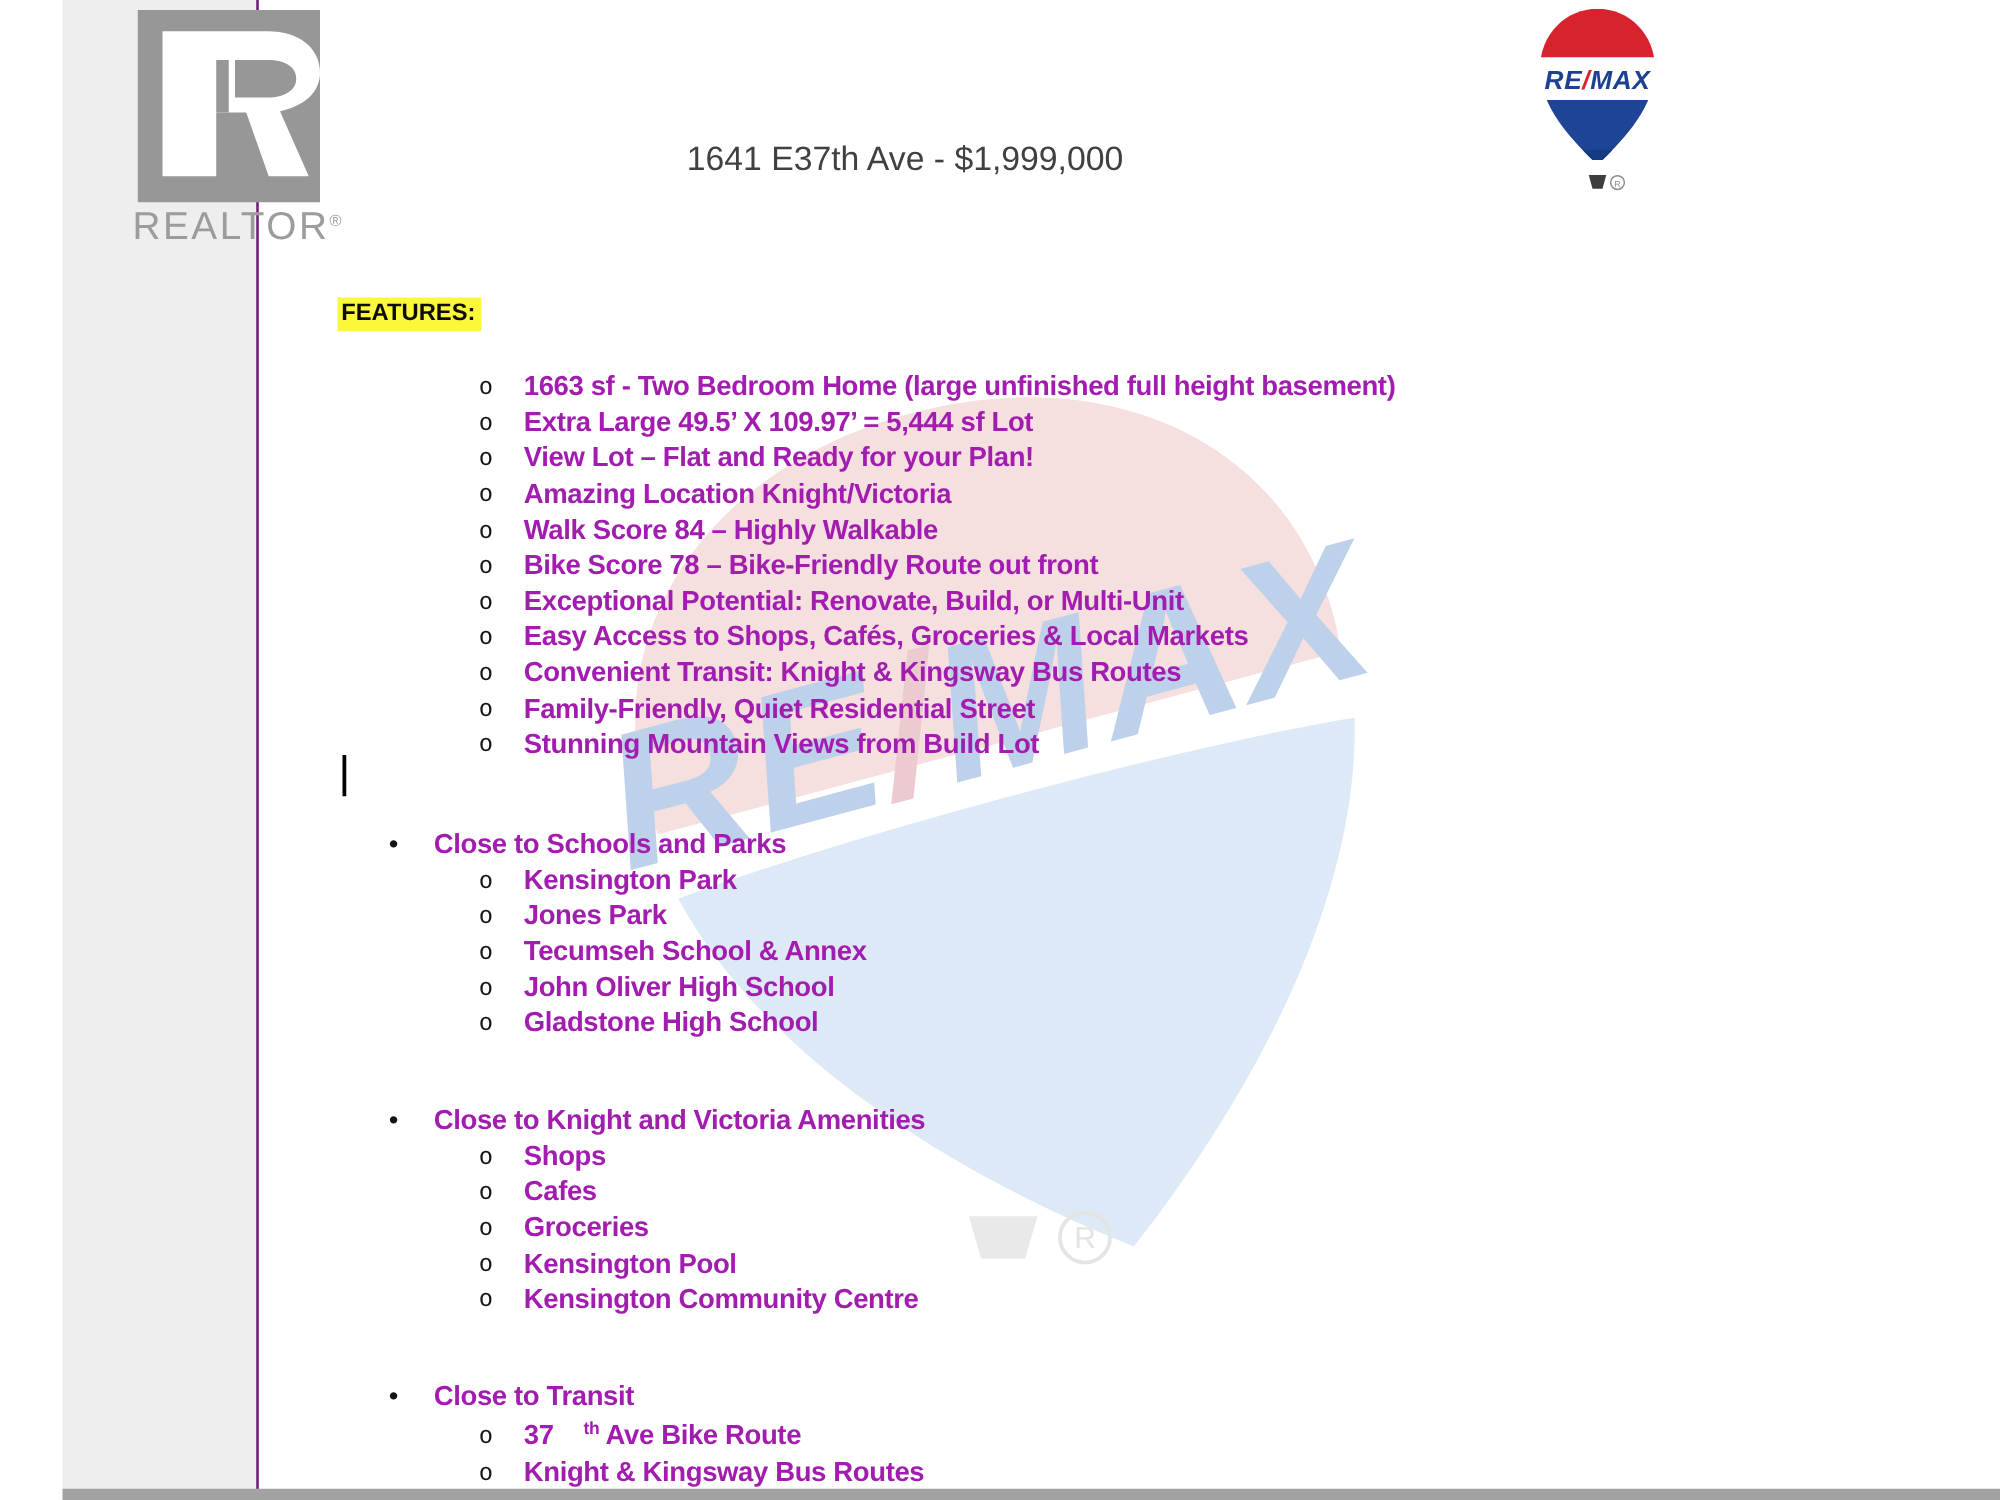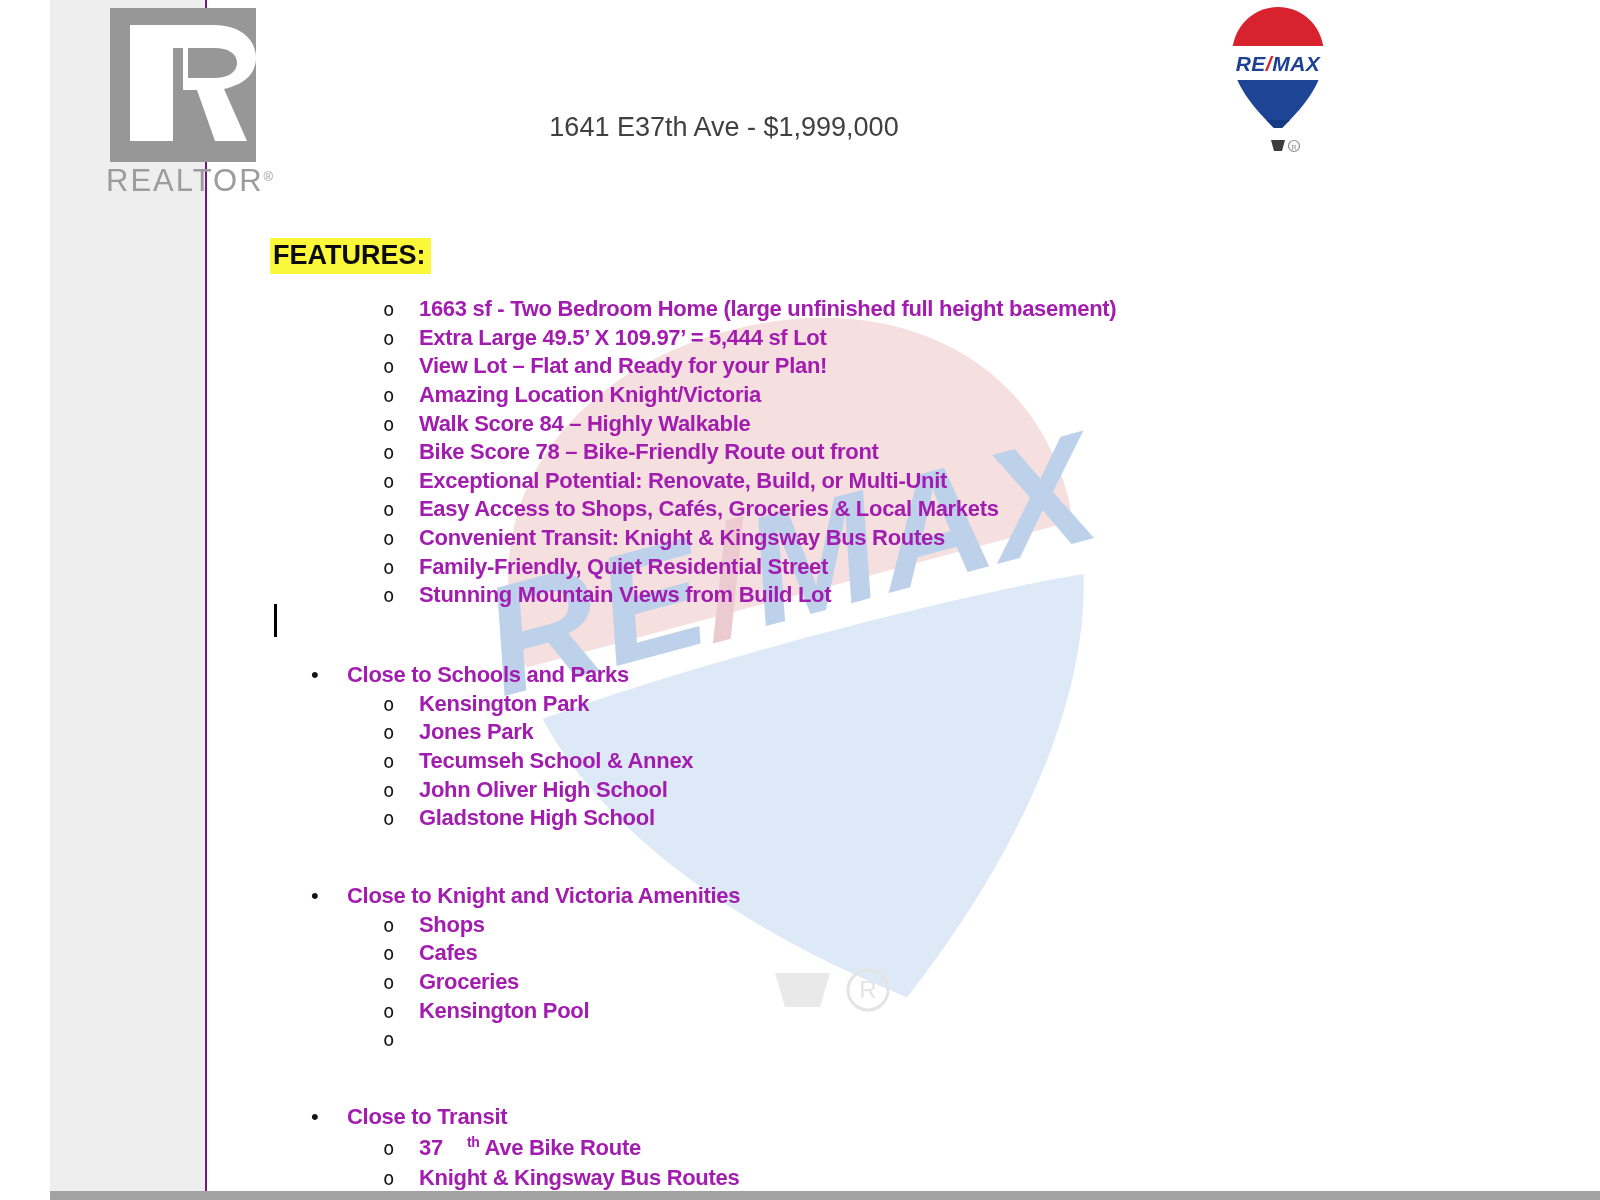--- a/index.html
+++ b/index.html
@@ -28,21 +28,21 @@
   .remax-logo { position:absolute; left:1222px; top:4px; width:112px; height:150px; }
 
   
   .doc-title {
     position:absolute; left:205px; top:112px; width:1038px;
     text-align:center; font-size:27px; color:#404040; white-space:nowrap;
   }
   .features-heading {
     position:absolute; left:270px; top:238px;
     background:#fbf73a; padding:2px 5px 3px 3px;
-    font-size:27px; font-weight:700; color:#0c0c0c;
+    font-size:19px; font-weight:700; color:#0c0c0c;
   }
   .list { position:absolute; }
   .row { display:flex; align-items:center; height:28.6px; white-space:nowrap; }
   .marker {
     width:47px; padding-left:11px; box-sizing:border-box; flex:0 0 auto;
     font-family:"DejaVu Sans Mono", monospace; font-size:19px; font-weight:400; color:#141414;
   }
   .row .txt { font-size:22px; font-weight:700; color:#a21caf; letter-spacing:-0.3px; }
 
   .features-list { left:372px; top:295px; }
@@ -206,20 +206,21 @@
       <div class="row">
           <span class="marker">o</span>
           <span class="txt">Groceries</span>
         </div>
       <div class="row">
           <span class="marker">o</span>
           <span class="txt">Kensington Pool</span>
         </div>
       <div class="row">
           <span class="marker">o</span>
+          <span class="txt">Kensington Community Centre</span>
         </div>
     </div>
   </div>
 
   <div class="section section-3">
     <div class="sec-head">
         <span class="sec-marker">•</span>
         <span class="txt">Close to Transit</span>
       </div>
     <div class="sub-list">

